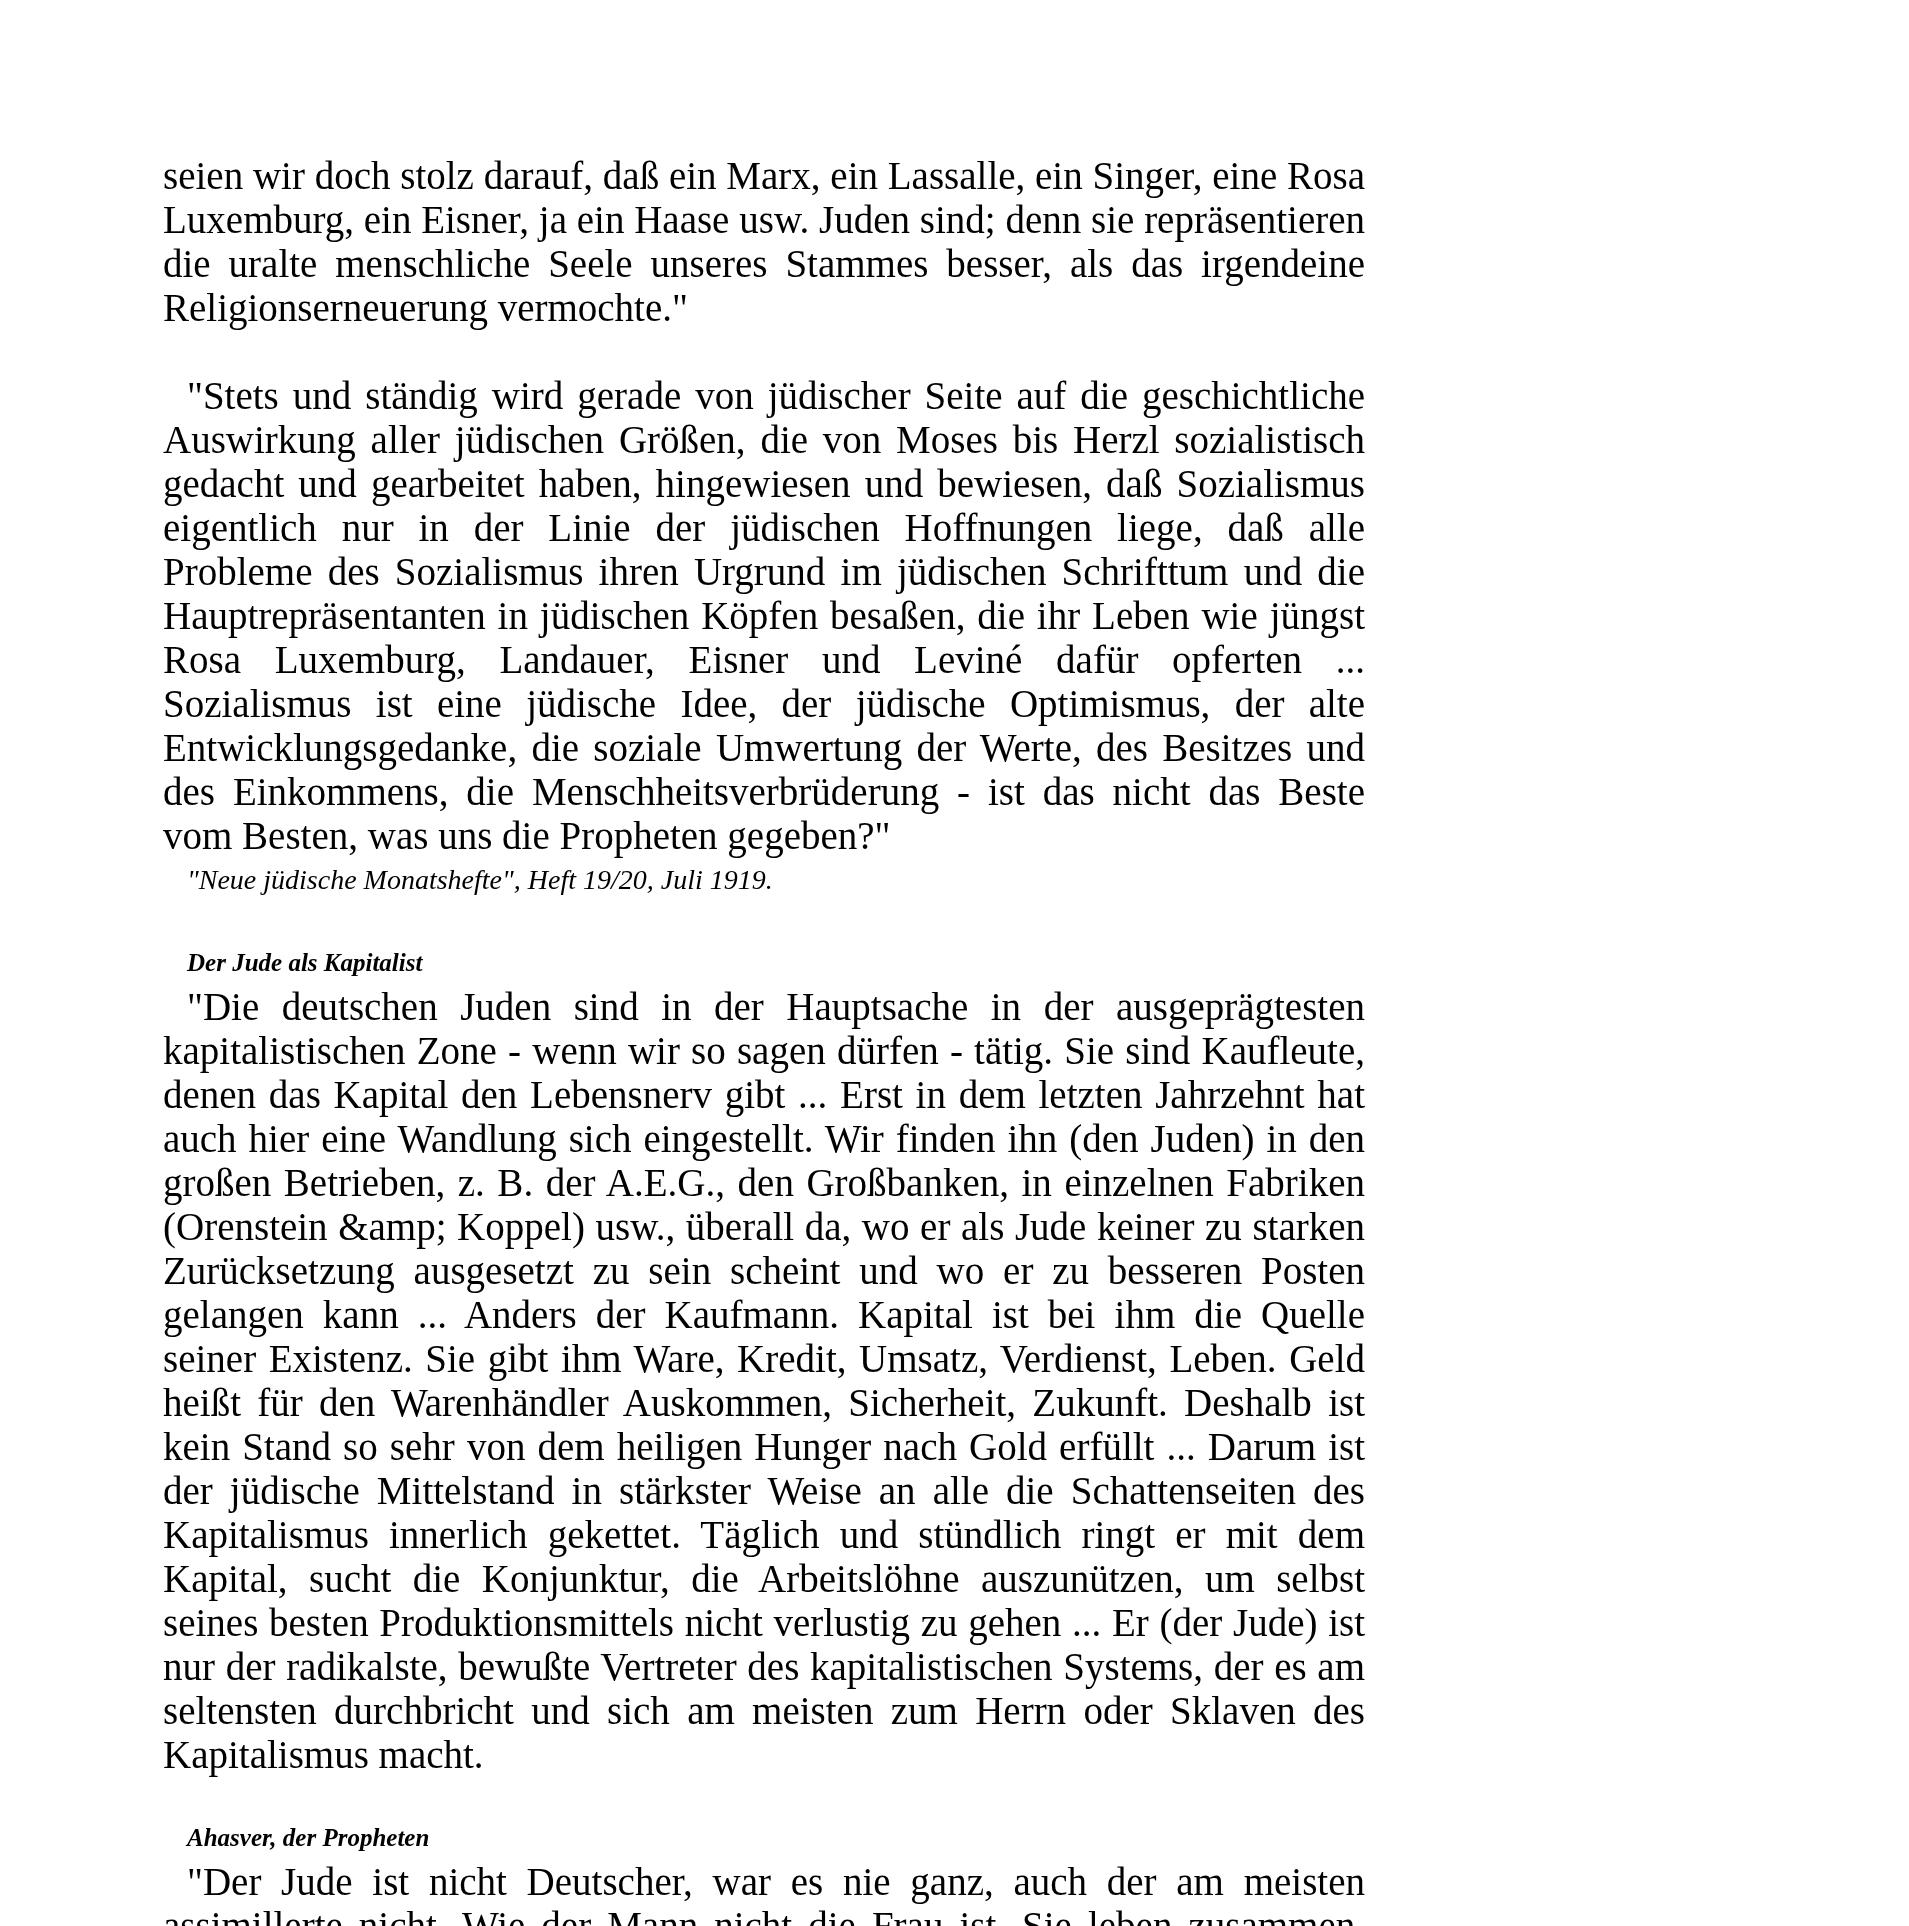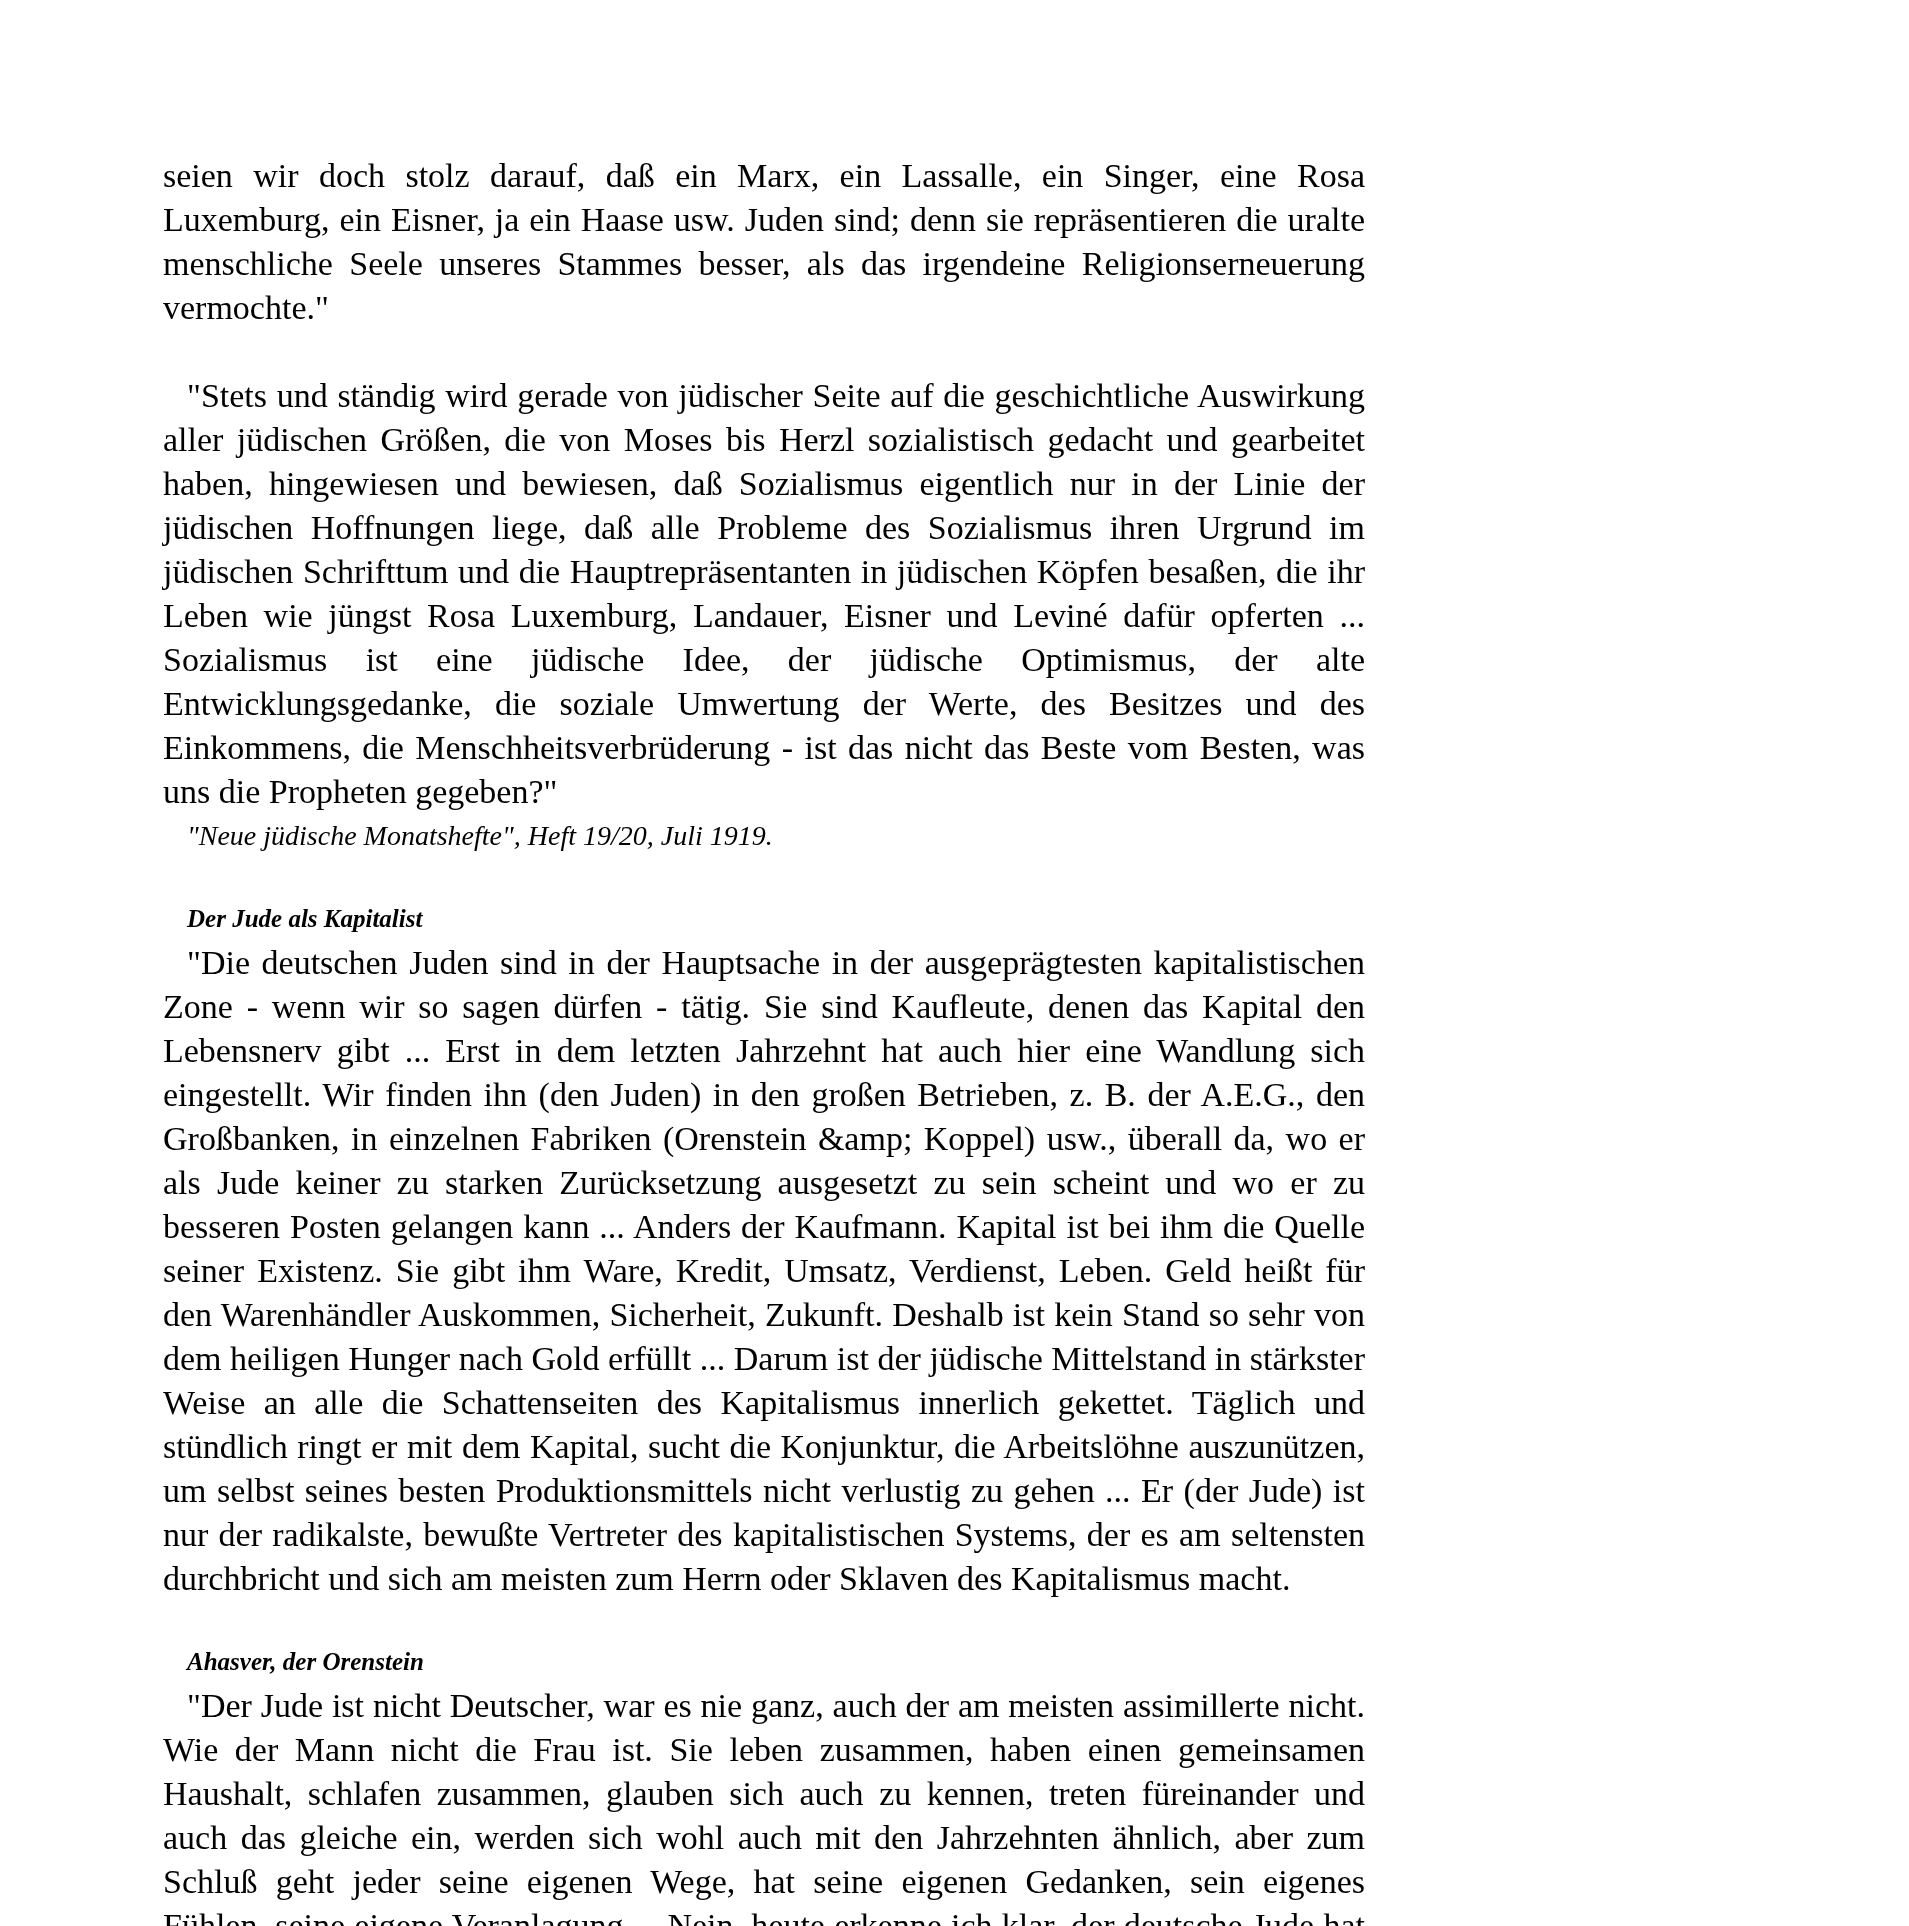--- a/index.html
+++ b/index.html
@@ -21,21 +21,21 @@
     box-sizing: border-box;
     padding: 0;
   }
   .content {
     position: absolute;
     left: 163px;
     top: 154px;
     width: 1202px;
   }
   .para {
-    font-size: 34px;
+    font-size: 39px;
     line-height: 44px;
     text-align: justify;
     text-justify: inter-word;
     margin: 0;
     hyphens: none;
   }
   .para.indent {
     text-indent: 24px;
   }
   .gap-block { height: 44px; }
@@ -75,21 +75,21 @@
 
     <div class="gap-head"></div>
 
     <p class="section-head">Der Jude als Kapitalist</p>
 
     <p class="para indent">"Die deutschen Juden sind in der Hauptsache in der ausgeprägtesten kapitalistischen Zone - wenn wir so sagen dürfen - tätig. Sie sind Kaufleute, denen das Kapital den Lebensnerv gibt ... Erst in dem letzten Jahrzehnt hat auch hier eine Wandlung sich eingestellt. Wir finden ihn (den Juden) in den großen Betrieben, z. B. der A.E.G., den Großbanken, in einzelnen Fabriken (Orenstein &amp;amp; Koppel) usw., überall da, wo er als Jude keiner zu starken Zurücksetzung ausgesetzt zu sein scheint und wo er zu besseren Posten gelangen kann ... Anders der Kaufmann. Kapital ist bei ihm die Quelle seiner Existenz. Sie gibt ihm Ware, Kredit, Umsatz, Verdienst, Leben. Geld heißt für den Warenhändler Auskommen, Sicherheit, Zukunft. Deshalb ist kein Stand so sehr von dem heiligen Hunger nach Gold erfüllt ... Darum ist der jüdische Mittelstand in stärkster Weise an alle die Schattenseiten des Kapitalismus innerlich gekettet. Täglich und stündlich ringt er mit dem Kapital, sucht die Konjunktur, die Arbeitslöhne auszunützen, um selbst seines besten Produktionsmittels nicht verlustig zu gehen ... Er (der Jude) ist nur der radikalste, bewußte Vertreter des kapitalistischen Systems, der es am seltensten durchbricht und sich am meisten zum Herrn oder Sklaven des Kapitalismus macht.</p>
 
 
     <div class="gap-head"></div>
 
-    <p class="section-head">Ahasver, der Orenstein</p>
+    <p class="section-head">Ahasver, der Propheten</p>
 
     <p class="para indent">"Der Jude ist nicht Deutscher, war es nie ganz, auch der am meisten assimillerte nicht. Wie der Mann nicht die Frau ist. Sie leben zusammen, haben einen gemeinsamen Haushalt, schlafen zusammen, glauben sich auch zu kennen, treten füreinander und auch das gleiche ein, werden sich wohl auch mit den Jahrzehnten ähnlich, aber zum Schluß geht jeder seine eigenen Wege, hat seine eigenen Gedanken, sein eigenes Fühlen, seine eigene Veranlagung ... Nein, heute erkenne ich klar, der deutsche Jude hat von je zwei Heimatländer, von je eine Doppelheimat gehabt, eine uralte imaginäre, die er, ob er sich dessen bewußt war oder nicht, in sich selbst trug ... "</p>
 
     <p class="cite">Georg Hermann in den "Neuen jüdischen Monatsheften", 1919, S. 401.</p>
 
     <div class="gap-block"></div>
 
     <p class="para indent">"Da der Unterschied zwischen ihm (dem 'Amerikaner jüdischen Glaubens') und seinen Mitbürgern in der Theorie ein so kleiner ist, sollte es in der Praxis ebenso sein. Aber das Gegenleil ist richtig. Unser amerikanischer Freund jüdischen Glaubens mag blond und geradnäsig sein, er mag in Sprache und Betragen der Mehrheit bewundernswürdig gleichen, er mag einen Sohn in Harvard und eine Tochter in Vassar haben, er mag seinen Namen geändert haben. Aber wenn er an seiner Tafel präsidiert, werden Lewinsky und Rosenfeld die Gäste sein; an seinem Tisch im Frühstücksklub (wir dürfen ihn wohl für einen Kaufmann oder</p>
 
   </div>

